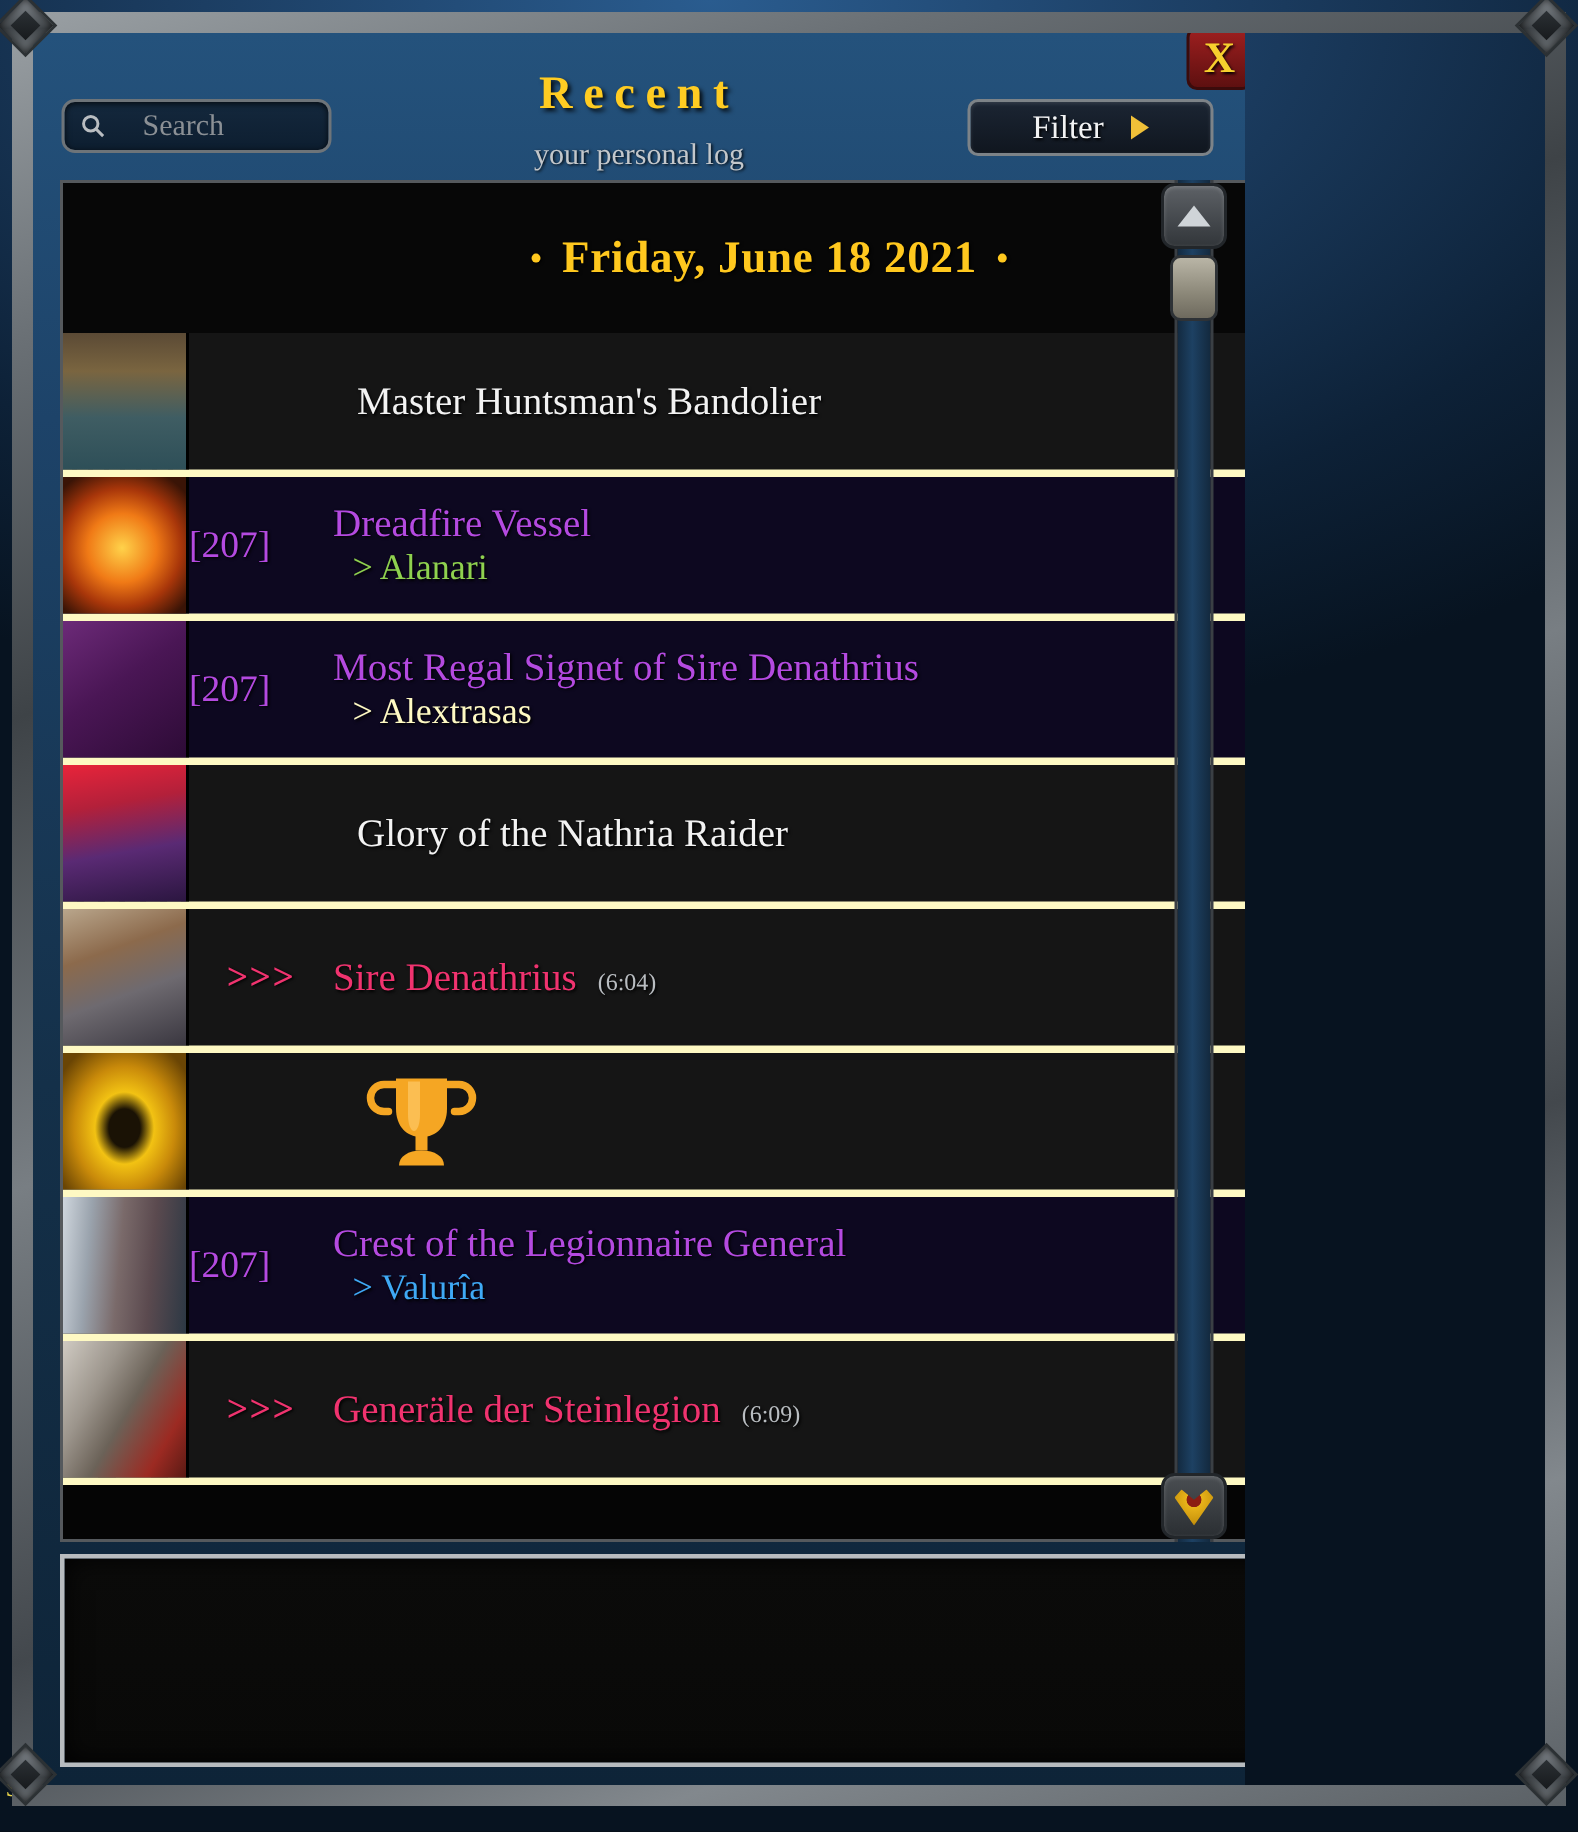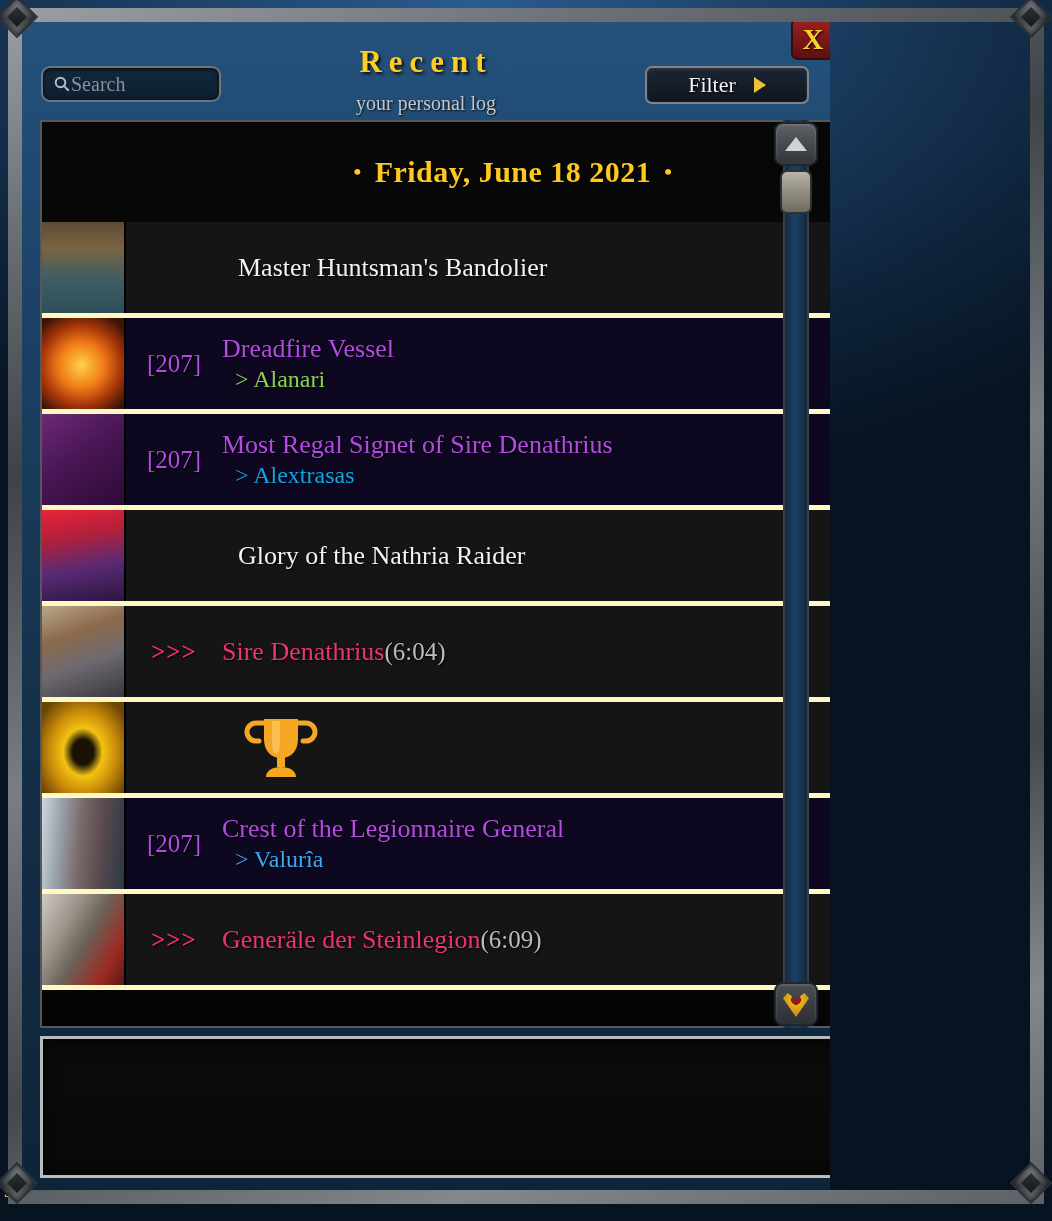--- a/index.html
+++ b/index.html
@@ -73,21 +73,21 @@
     font-size: 20px; color: #c3c7cb;
     text-shadow: 1px 1px 2px rgba(0,0,0,.9);
   }
 
   .search-box {
     position: absolute; left: 19px; top: 44px;
     width: 180px; height: 36px;
     background: linear-gradient(180deg,#14283d,#0d1e30);
     border: 2px solid #6e7479;
     border-radius: 9px;
-    display: flex; align-items: center; gap: 0;
+    display: flex; align-items: center; gap: 24px;
     padding: 0 10px;
     box-shadow: inset 0 1px 4px rgba(0,0,0,.8);
   }
   .search-icon { width: 18px; height: 18px; flex: 0 0 18px; color: #b9bdc1; }
   .search-ph { font-size: 20px; color: #8b9095; }
 
   .filter-btn {
     position: absolute; right: 21px; top: 44px;
     width: 164px; height: 38px;
     background: linear-gradient(180deg,#1b2533,#10161f);
@@ -173,39 +173,38 @@
       repeating-linear-gradient(20deg,#0000 0 8px,#0003 8px 12px); }
 
   .row-body {
     flex: 1; position: relative;
     display: flex; align-items: center;
     padding: 0 10px 0 0;
   }
 
   .ilvl {
     width: 96px; flex: 0 0 96px;
-    text-align: center;
     font-size: 25px; color: #b44ae0;
     text-shadow: 1px 1px 2px #000;
   }
   .arrows {
     width: 96px; flex: 0 0 96px;
     text-align: center;
     font-size: 25px; font-weight: bold;
     color: #f0336f; letter-spacing: 1px;
     text-shadow: 1px 1px 2px #000;
   }
   .spacer-left { width: 112px; flex: 0 0 112px; }
 
   .texts { flex: 1; min-width: 0; }
   .line-main { font-size: 26px; text-shadow: 1px 1px 2px #000; white-space: nowrap; }
   .line-main.epic-name { color: #b44ae0; }
   .line-main.achv-name { color: #f2f2f2; }
   .line-main.boss-name { color: #f0336f; }
-  .boss-time { color: #b9bdc1; font-size: 25px; }
+  .boss-time { color: #b9bdc1; font-size: 16px; margin-left: 14px; }
   .line-sub {
     font-size: 24px; margin-top: 2px; padding-left: 13px;
     text-shadow: 1px 1px 2px #000; white-space: nowrap;
   }
 
   .row-badge {
     width: 86px; flex: 0 0 86px;
     display: flex; align-items: center; justify-content: center;
   }
   .trophy-icon { width: 74px; height: 66px; }
@@ -338,21 +337,21 @@
         <div class="row-badge"></div>
       </div>
     </div>
 
     <div class="row epic">
       <div class="row-icon ic-signet"></div>
       <div class="row-body">
         <div class="ilvl">[207]</div>
         <div class="texts">
           <div class="line-main epic-name">Most Regal Signet of Sire Denathrius</div>
-          <div class="line-sub" style="color:#0ea5e9">&gt; Alextrasas</div>
+          <div class="line-sub" style="color:#fef9c3">&gt; Alextrasas</div>
         </div>
         <div class="row-badge"></div>
       </div>
     </div>
 
     <div class="row normal">
       <div class="row-icon ic-glory"></div>
       <div class="row-body">
         <div class="spacer-left"></div>
         <div class="texts">

